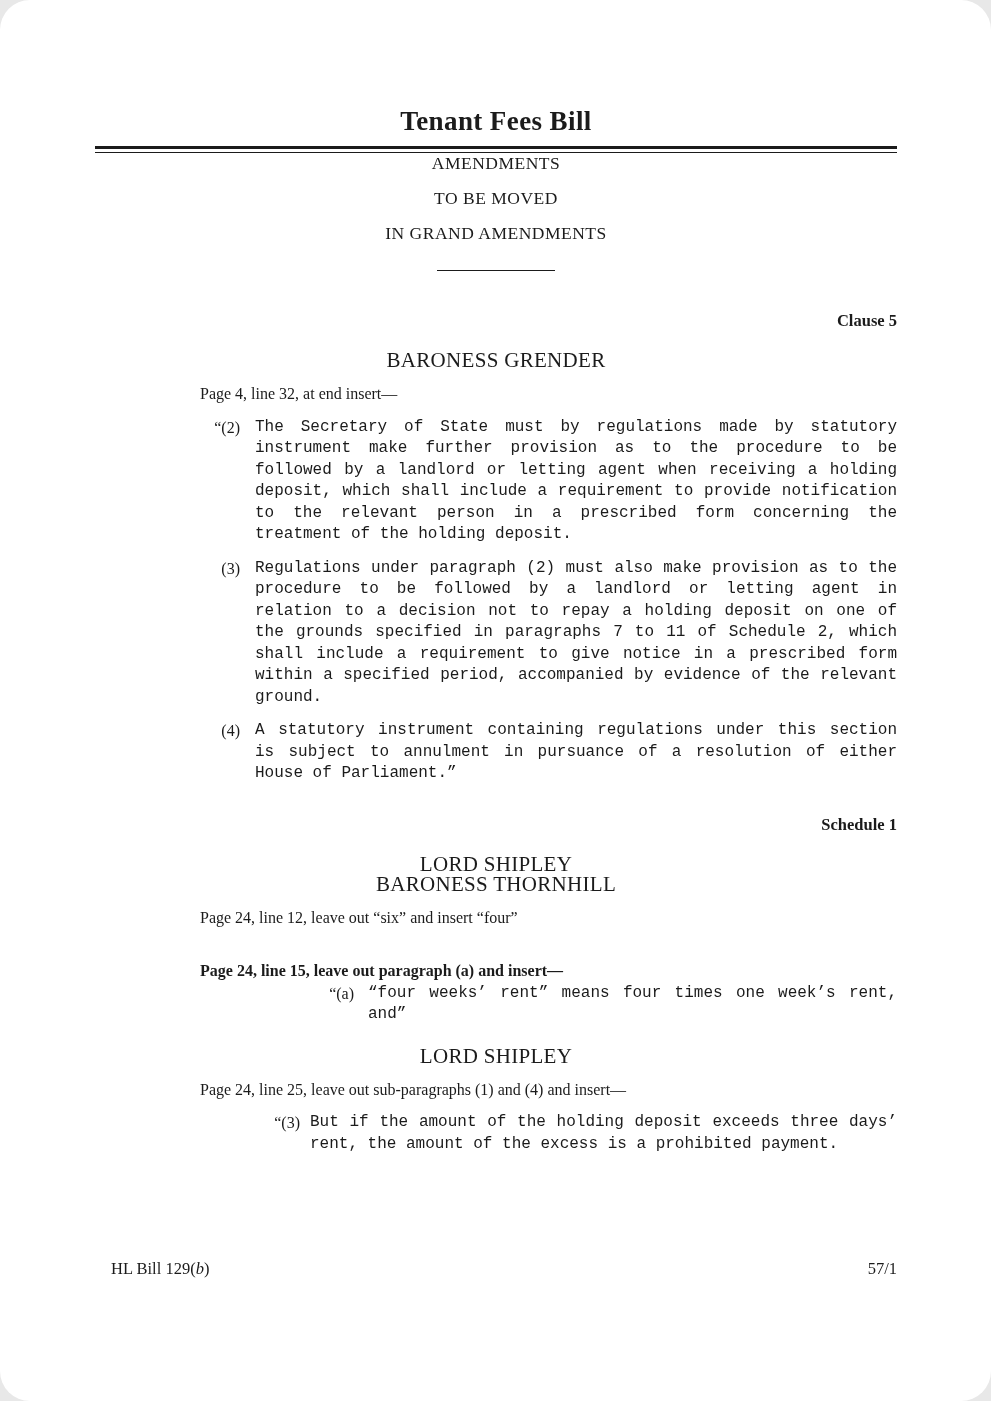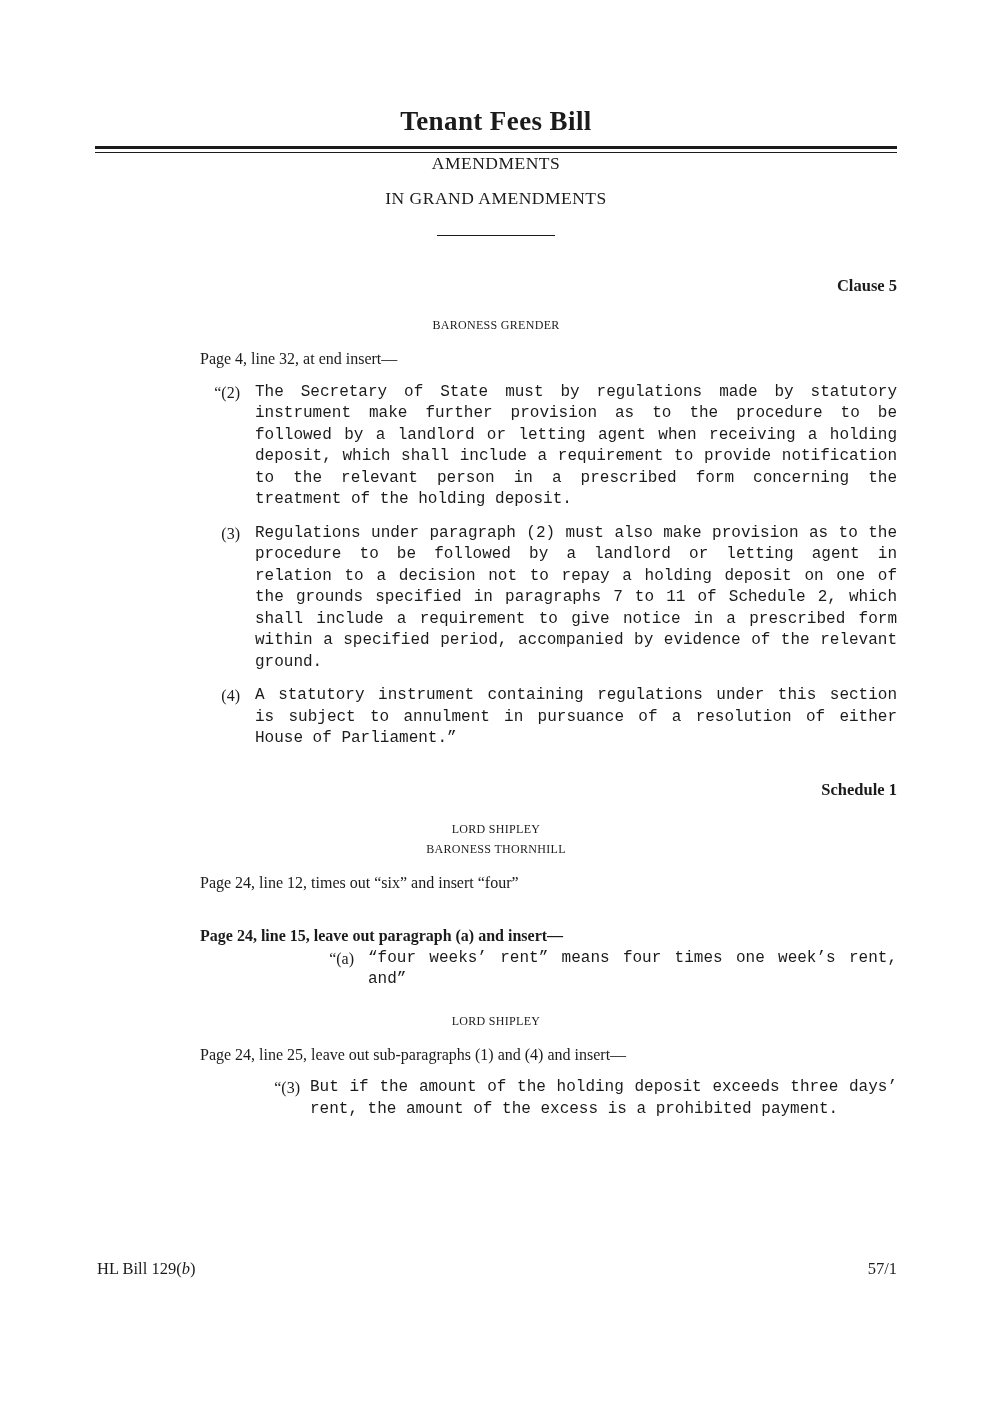--- a/index.html
+++ b/index.html
@@ -9,20 +9,21 @@
   }
   .page {
     position: relative;
     width: 991px;
     height: 1401px;
     margin: 0 auto;
     background: #ffffff;
     font-family: "Liberation Serif", "DejaVu Serif", serif;
     color: #1b1b1b;
     overflow: hidden;
+    border-radius: 30px;
   }
   .content {
     margin: 0 94px 0 95px; 
   }
 
   
   .title-block { padding-top: 106px; }
   .bill-title {
     margin: 0 0 9px 0;
     text-align: center;
@@ -49,21 +50,21 @@
 
   
   .section-heading {
     margin-top: 40px;
     text-align: right;
     font-size: 16.5px;
     font-weight: bold;
   }
   .sponsor-block { margin-top: 19px; text-align: center; }
   .sponsor {
-    font-size: 12px;
+    font-size: 21px;
     letter-spacing: 0.3px;
     line-height: 20px;
   }
 
   
   .amend-body {
     font-size: 16px;
     line-height: 21.5px;
   }
   .instruction {
@@ -91,21 +92,21 @@
   
   .sub-3 { margin-left: 65px; margin-top: 12px; }
   .sub-3 .para-num { width: 35px; margin-right: 10px; }
 
   .gap-lg { margin-top: 32px; font-weight: bold; }
   .gap-md { margin-top: 20px; }
 
   
   .footer {
     position: absolute;
-    left: 97px;
+    left: 111px;
     right: 94px;
     top: 1259px;
     display: flex;
     justify-content: space-between;
     font-size: 16.5px;
   }
 </style>
 </head>
 <body>
 
@@ -113,20 +114,21 @@
   <div class="content">
 
     <div class="title-block">
       <h1 class="bill-title">Tenant Fees Bill</h1>
       <div class="rule-thick"></div>
       <div class="rule-thin"></div>
     </div>
 
     <div class="amend-header">
       <div class="amend-header-line">AMENDMENTS</div>
+      <div class="amend-header-line">TO BE MOVED</div>
       <div class="amend-header-line">IN GRAND AMENDMENTS</div>
     </div>
 
     <div class="divider"></div>
 
     <div class="section-heading">Clause 5</div>
     <div class="sponsor-block">
       <div class="sponsor">BARONESS GRENDER</div>
     </div>
 
@@ -148,21 +150,21 @@
       </div>
     </div>
 
     <div class="section-heading" style="margin-top:30px;">Schedule 1</div>
     <div class="sponsor-block">
       <div class="sponsor">LORD SHIPLEY</div>
       <div class="sponsor">BARONESS THORNHILL</div>
     </div>
 
     <div class="amend-body">
-      <div class="instruction">Page 24, line 12, times out “six” and insert “four”</div>
+      <div class="instruction">Page 24, line 12, leave out “six” and insert “four”</div>
 
       <div class="instruction gap-lg">Page 24, line 15, leave out paragraph (a) and insert—</div>
       <div class="paragraphs">
         <div class="para-row sub-a">
           <span class="para-num">“(a)</span>
           <span class="para-text">“four weeks’ rent” means four times one week’s rent, and”</span>
         </div>
       </div>
 
       <div class="sponsor-block gap-md">

